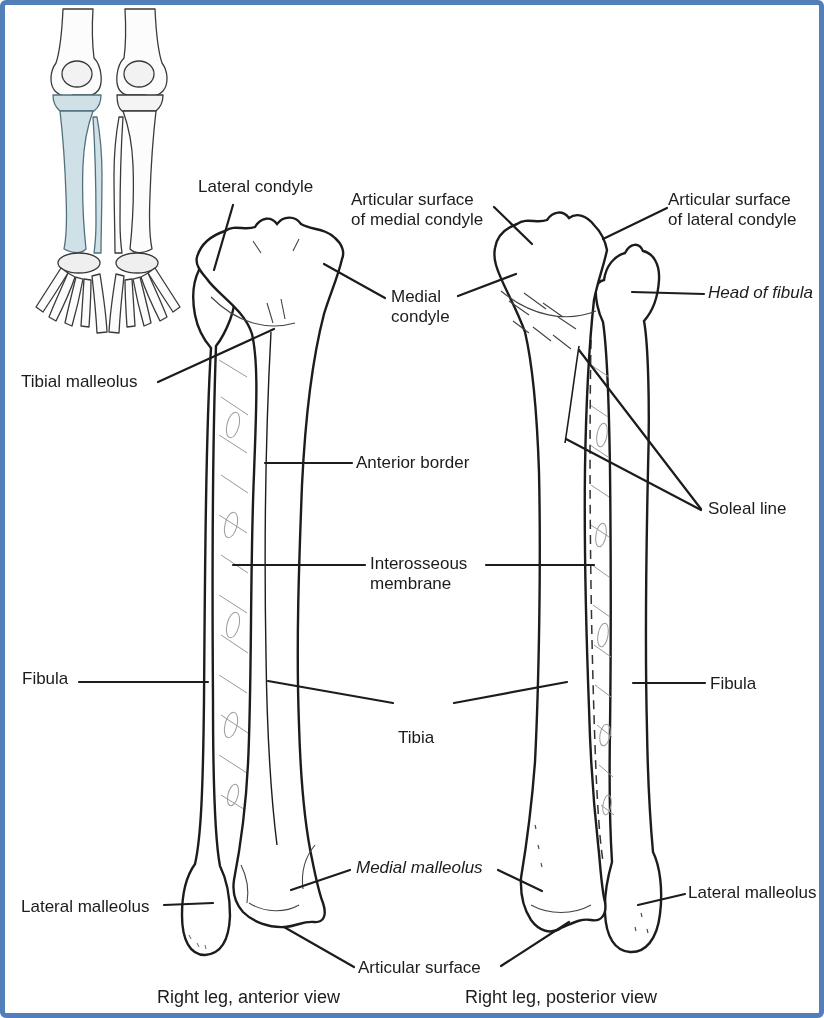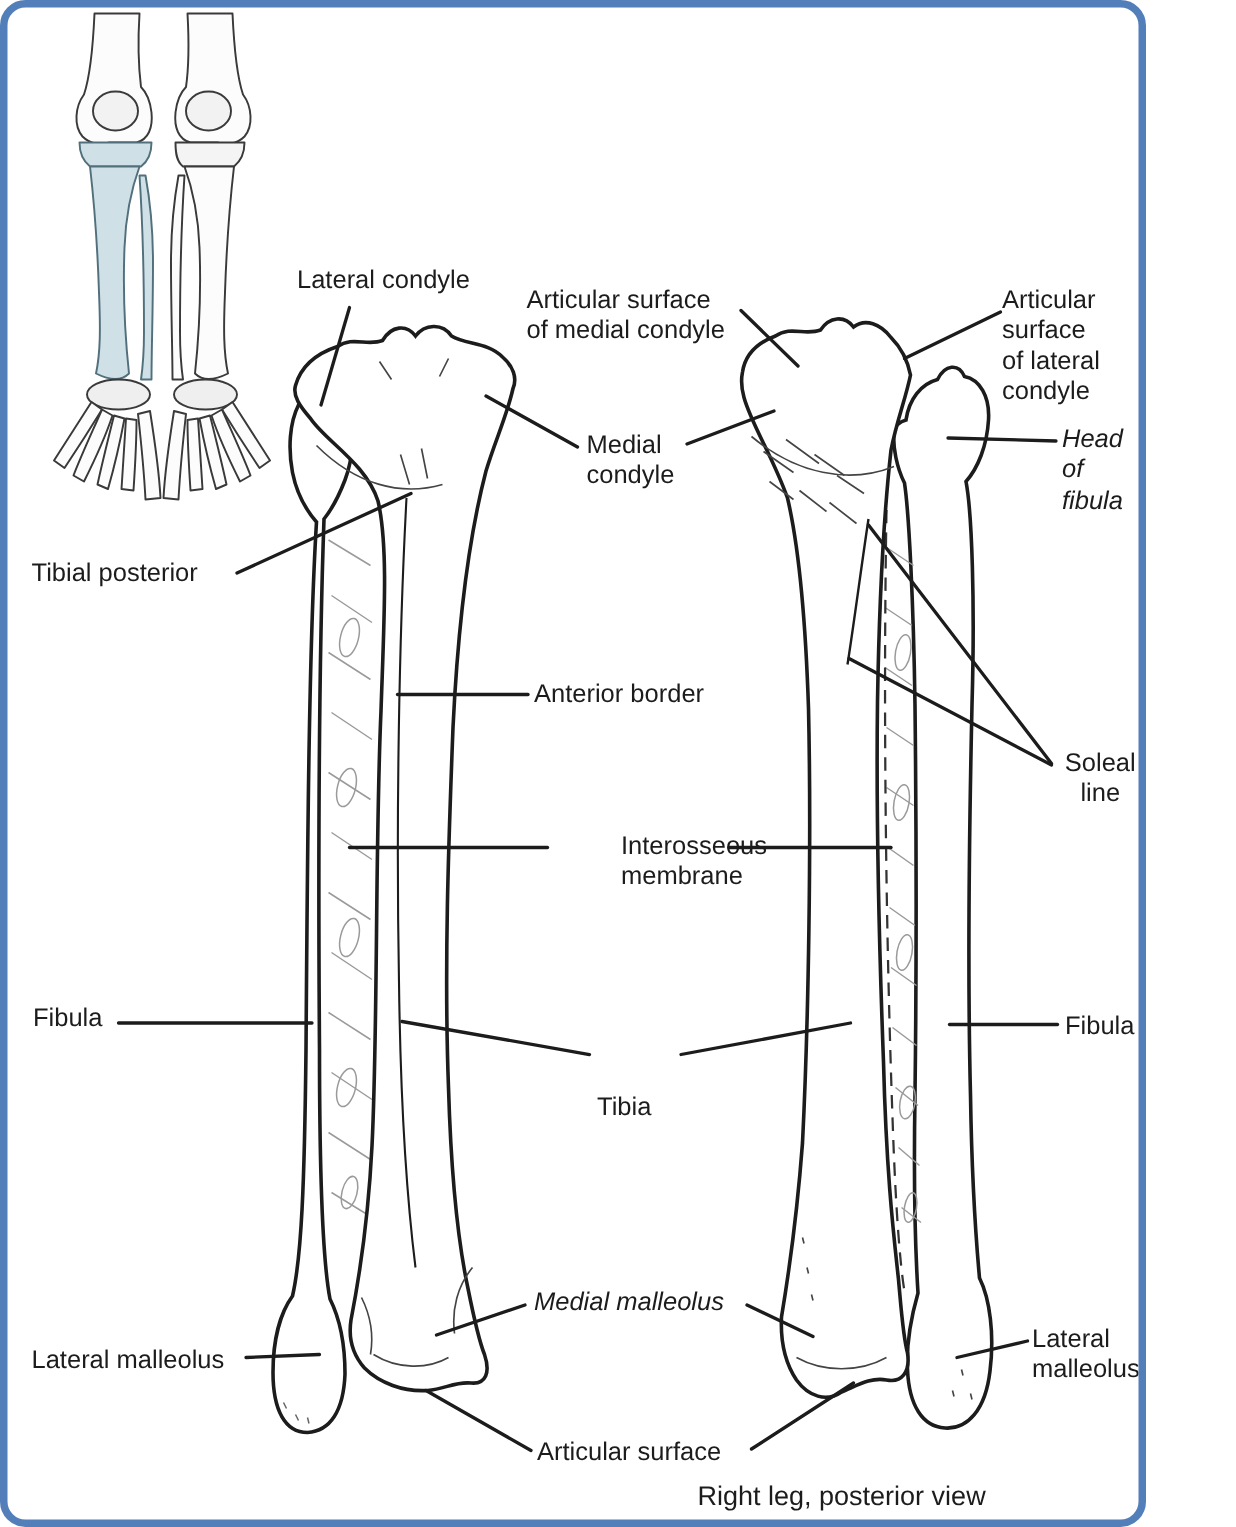--- a/index.html
+++ b/index.html
@@ -1,22 +1,22 @@
 <!DOCTYPE html>
 <html><head>
 <meta charset="utf-8">
 <style>
   html,body{margin:0;padding:0;background:#ffffff;}
   #figure{
     position:relative;
-    width:764px;height:1018px;
+    width:824px;height:1018px;
     box-sizing:border-box;
     background:#ffffff;
     border:5px solid #527fb9;
-    border-radius:17px;
+    border-radius:6px;
     overflow:hidden;
     font-family:"Liberation Sans", sans-serif;
   }
   #art{position:absolute;left:0;top:0;}
   .label{
     position:absolute;
     font-size:17px;
     line-height:1.2;
     color:#1c1c1c;
     white-space:pre-line;
@@ -151,27 +151,28 @@
   </svg>
 
   <div class="label" style="left:193px;top:172px;">Lateral condyle</div>
   <div class="label" style="left:346px;top:185px;">Articular surface
 of medial condyle</div>
   <div class="label" style="left:663px;top:185px;">Articular surface
 of lateral condyle</div>
   <div class="label" style="left:703px;top:278px;font-style:italic;">Head of fibula</div>
   <div class="label" style="left:386px;top:282px;">Medial
 condyle</div>
-  <div class="label" style="left:16px;top:367px;">Tibial posterior</div>
+  <div class="label" style="left:16px;top:367px;">Tibial malleolus</div>
   <div class="label" style="left:351px;top:448px;">Anterior border</div>
-  <div class="label" style="left:365px;top:549px;margin-left:44px;">Interosseous
+  <div class="label" style="left:365px;top:549px;">Interosseous
 membrane</div>
   <div class="label" style="left:703px;top:494px;text-align:center;">Soleal line</div>
   <div class="label" style="left:17px;top:664px;">Fibula</div>
   <div class="label" style="left:393px;top:723px;">Tibia</div>
   <div class="label" style="left:705px;top:669px;">Fibula</div>
   <div class="label" style="left:351px;top:853px;font-style:italic;">Medial malleolus</div>
   <div class="label" style="left:16px;top:892px;">Lateral malleolus</div>
   <div class="label" style="left:683px;top:878px;">Lateral malleolus</div>
   <div class="label" style="left:353px;top:953px;">Articular surface</div>
 
+  <div class="caption" style="left:152px;top:982px;">Right leg, anterior view</div>
   <div class="caption" style="left:460px;top:982px;">Right leg, posterior view</div>
 </div>
 
 </body></html>

